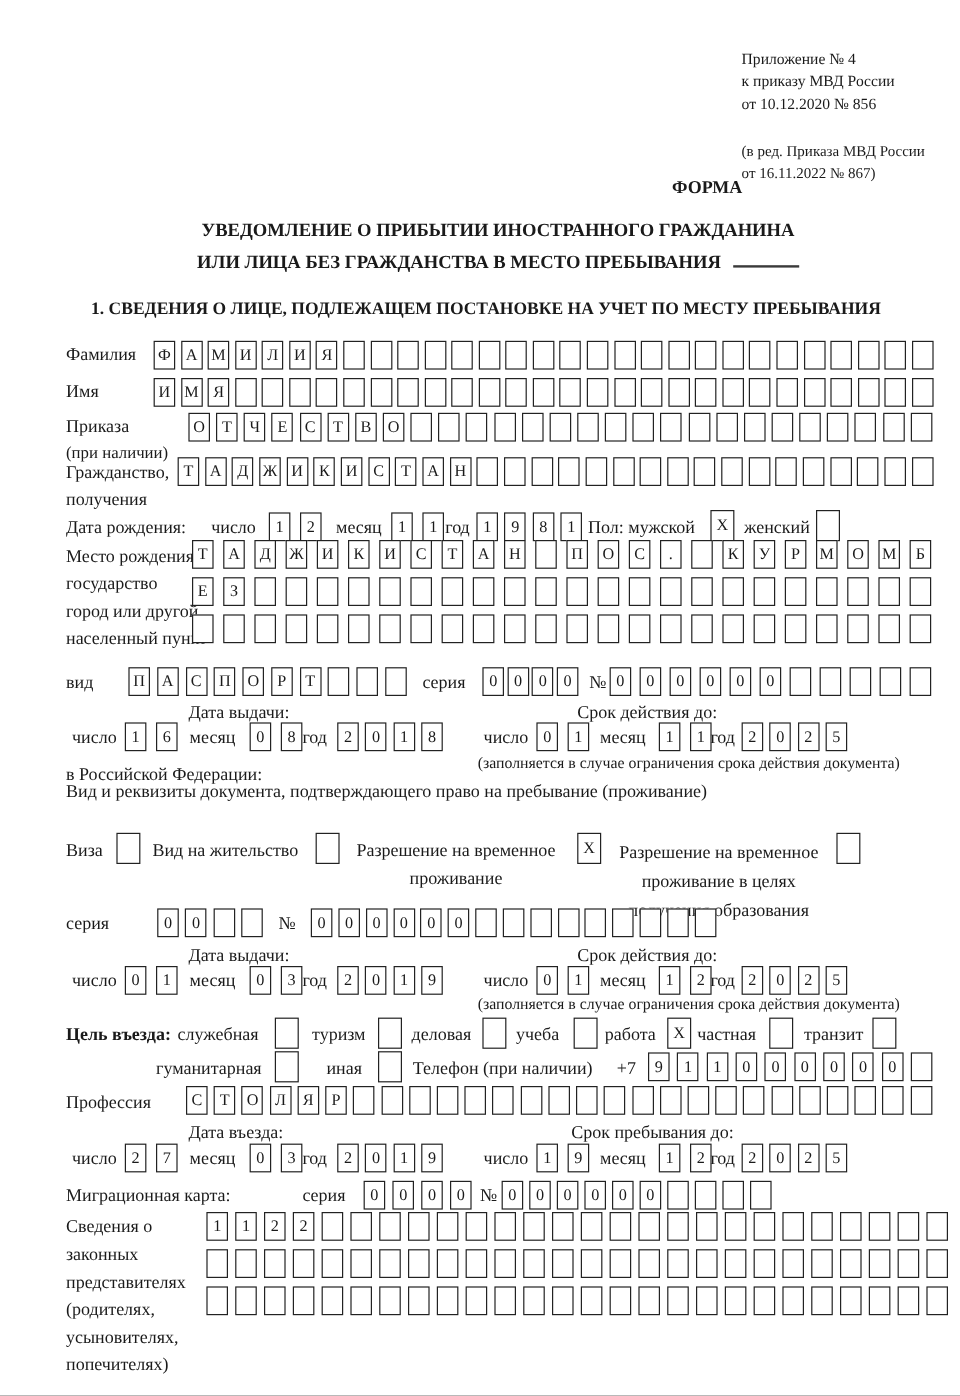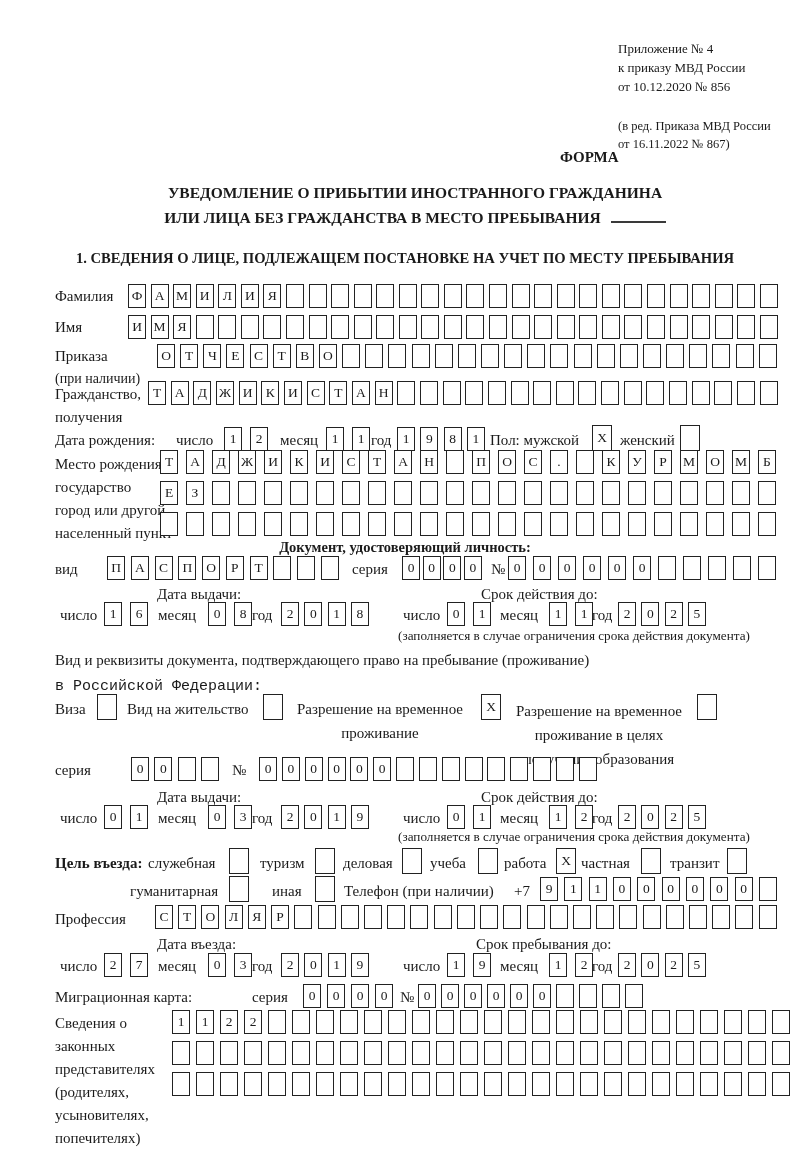--- a/index.html
+++ b/index.html
@@ -272,21 +272,20 @@
       <span class="cell"></span>
       <span class="cell"></span>
       <span class="cell"></span>
       <span class="cell"></span>
       <span class="cell"></span>
       <span class="cell"></span>
       <span class="cell"></span>
       <span class="cell"></span>
     </div>
 
-  <div class="abs b ctr" style="left:10px;top:539px;width:790px;font-size:14.5px;">Документ, удостоверяющий личность:</div>
   <div class="abs lbl" style="left:55px;top:561px;">вид</div>
   <div class="cellrow" style="left:107px;top:556px;width:232px;">
       <span class="cell">П</span>
       <span class="cell">А</span>
       <span class="cell">С</span>
       <span class="cell">П</span>
       <span class="cell">О</span>
       <span class="cell">Р</span>
       <span class="cell">Т</span>
       <span class="cell"></span>
@@ -347,21 +346,21 @@
   <div class="abs lbl" style="left:592px;top:607px;">год</div>
   <div class="cellrow" style="left:618px;top:602px;width:88px;">
       <span class="cell">2</span>
       <span class="cell">0</span>
       <span class="cell">2</span>
       <span class="cell">5</span>
     </div>
   <div class="abs ctr" style="left:368px;top:628px;width:412px;font-size:13.2px;">(заполняется в случае ограничения срока действия документа)</div>
 
   <div class="abs lbl" style="left:55px;top:652px;">Вид и реквизиты документа, подтверждающего право на пребывание (проживание)</div>
-  <div class="abs lbl" style="left:55px;top:678px;font-family:Liberation Mono, monospace;">в Российской Федерации:</div>
+  <div class="abs lbl" style="left:55px;top:638px;">в Российской Федерации:</div>
 
   <div class="abs lbl" style="left:55px;top:701px;">Виза</div>
   <div class="cellrow cb" style="left:97px;top:694px;width:20px;">
       <span class="cell"></span>
     </div>
   <div class="abs lbl" style="left:127px;top:701px;">Вид на жительство</div>
   <div class="cellrow cb" style="left:263px;top:694px;width:20px;">
       <span class="cell"></span>
     </div>
   <div class="abs ctr lbl" style="left:292px;top:701px;width:176px;">Разрешение на временное</div>

